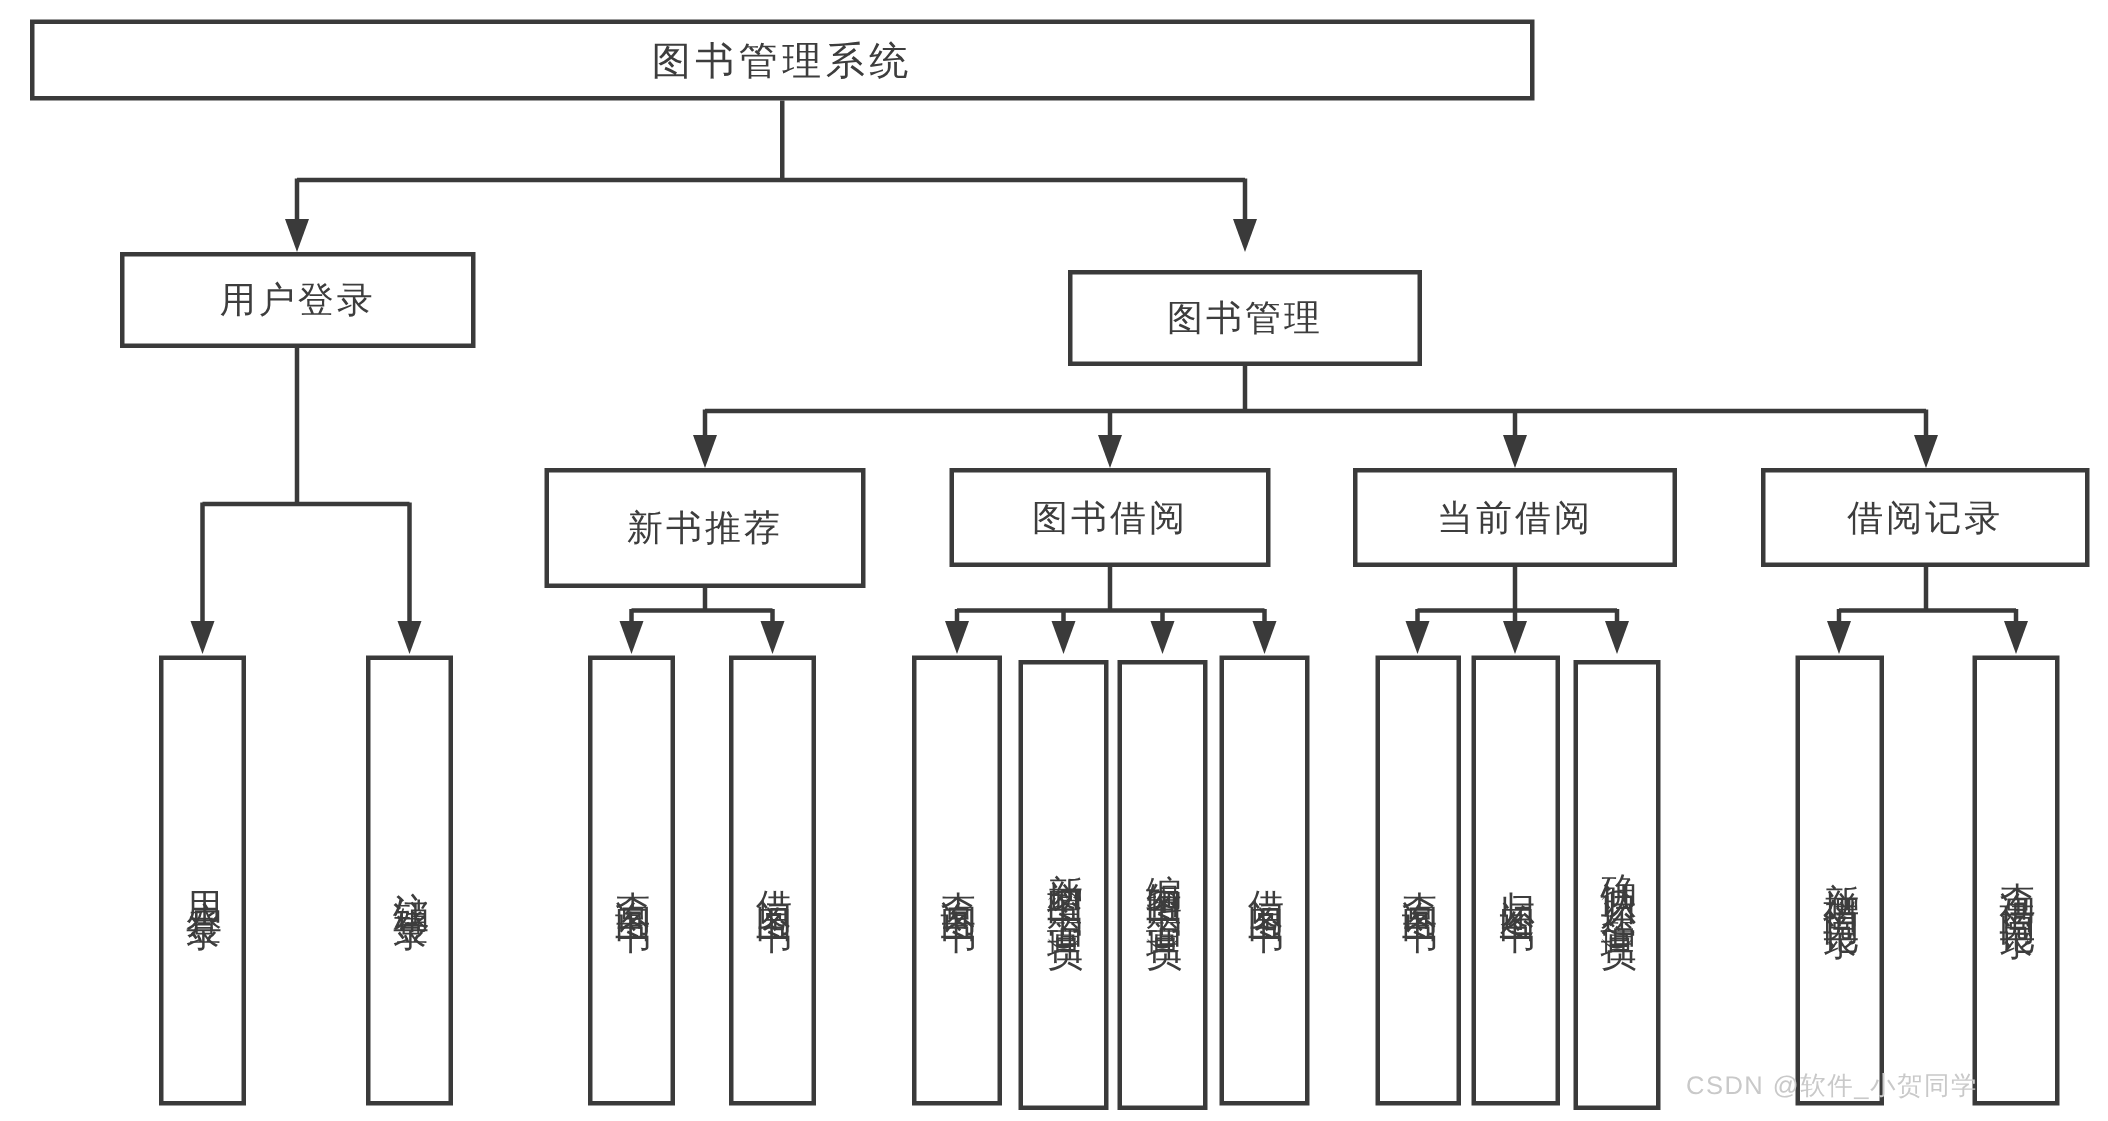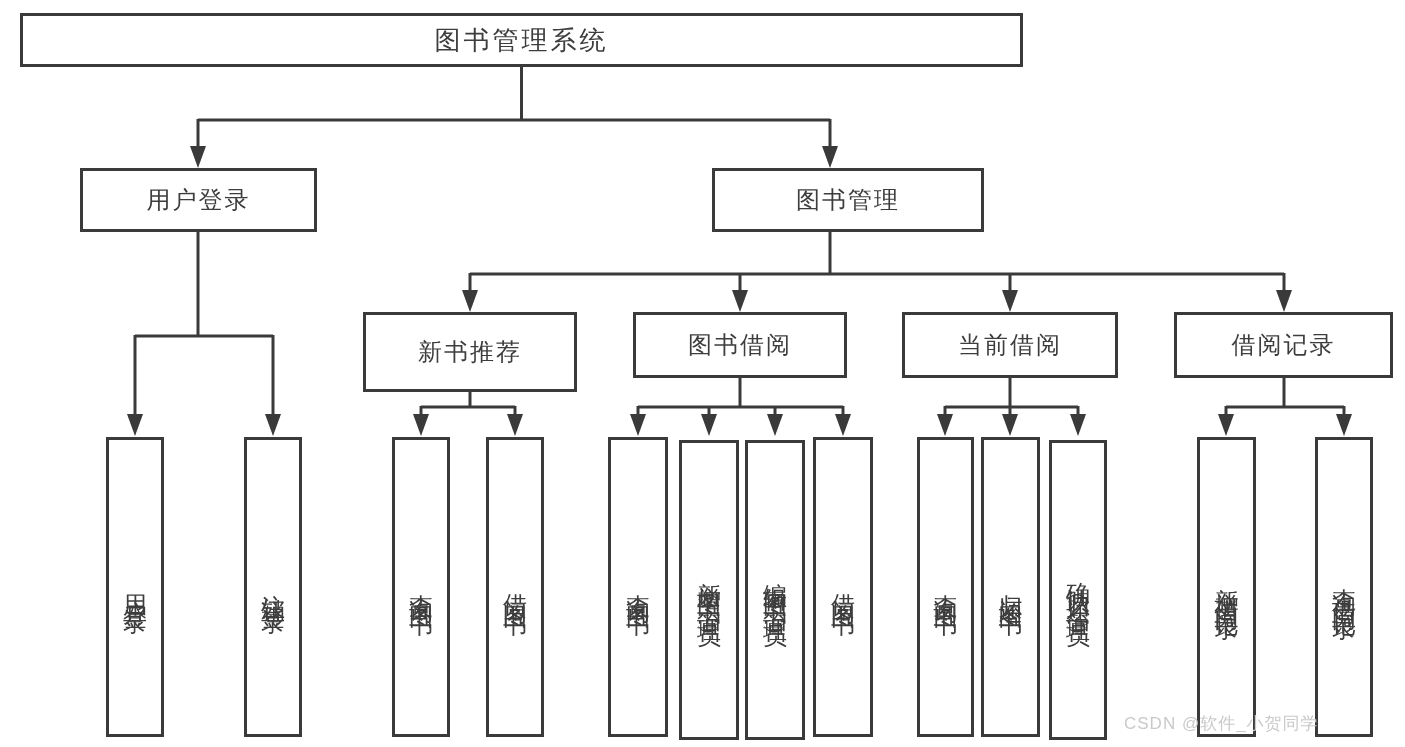--- a/index.html
+++ b/index.html
@@ -131,21 +131,21 @@
     </g>
   </svg>
 
   <div class="node hbox root" style="left:20px; top:13px; width:1003px; height:54px;">
     <span>图书管理系统</span>
   </div>
 
   <div class="node hbox" style="left:80px; top:168px; width:237px; height:64px;">
     <span>用户登录</span>
   </div>
-  <div class="node hbox" style="left:712px; top:168px; width:272px; height:64px;">
+  <div class="node hbox" style="left:712px; top:180px; width:236px; height:64px;">
     <span>图书管理</span>
   </div>
 
   <div class="node hbox" style="left:363px; top:312px; width:214px; height:80px;">
     <span>新书推荐</span>
   </div>
   <div class="node hbox" style="left:902px; top:312px; width:216px; height:66px;">
     <span>当前借阅</span>
   </div>
   <div class="node hbox" style="left:633px; top:312px; width:214px; height:66px;">

